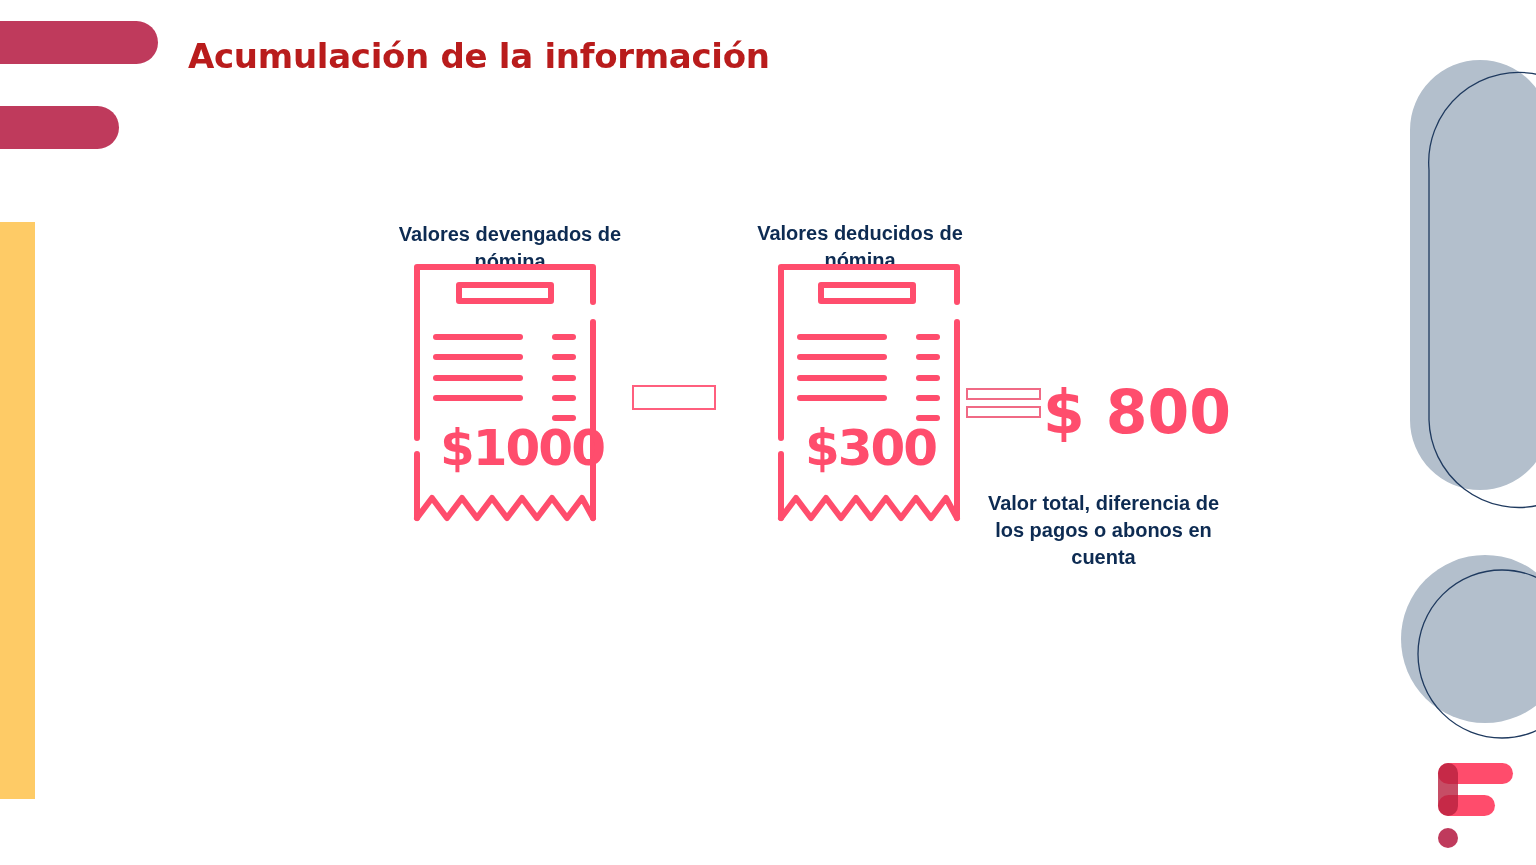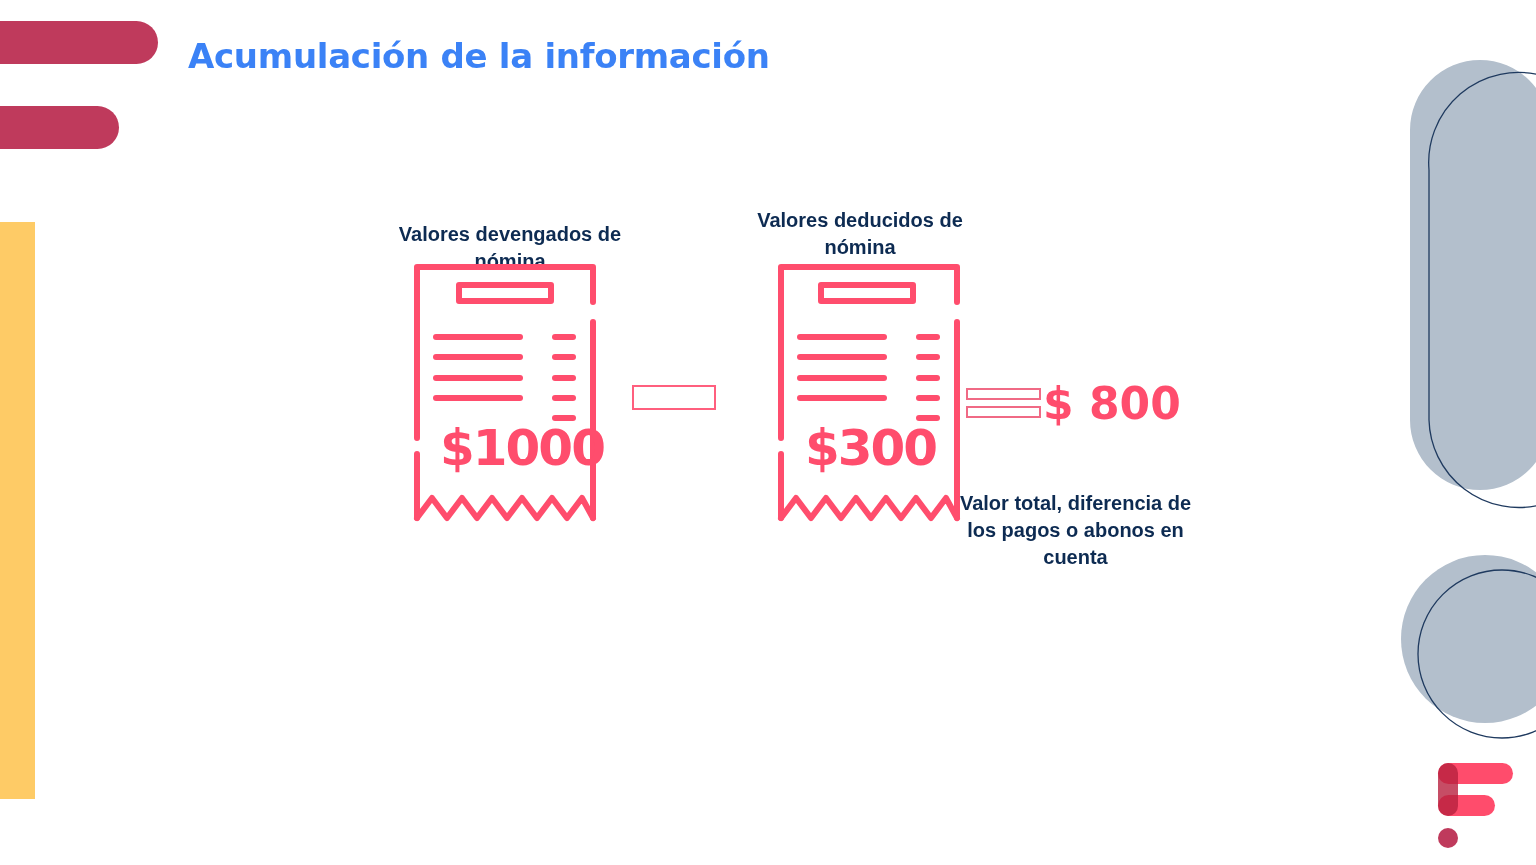--- a/index.html
+++ b/index.html
@@ -6,41 +6,41 @@
     body {
       width: 1536px; height: 865px; position: relative; overflow: hidden;
       background: #ffffff;
       font-family: "Liberation Sans", "DejaVu Sans", sans-serif;
     }
     .abs { position: absolute; }
     .pill-top { left: -20px; top: 21px; width: 178px; height: 43px; border-radius: 22px; background: #bf3a5c; }
     .pill-mid { left: -20px; top: 106px; width: 139px; height: 43px; border-radius: 22px; background: #bf3a5c; }
     .yellow-bar { left: 0; top: 222px; width: 35px; height: 577px; background: #fecb66; }
     .title {
-      left: 188px; top: 36px; font-size: 34px; font-weight: bold; color: #3b82f6;
+      left: 188px; top: 36px; font-size: 34px; font-weight: bold; color: #b91c1c;
       letter-spacing: -0.3px; white-space: nowrap;
       font-family: "DejaVu Sans", sans-serif;
     }
     .label {
       color: #0d2b52; font-weight: bold; font-size: 20px; line-height: 27px; text-align: center;
       font-family: "Liberation Sans", sans-serif;
       margin-top: 21px;
     }
     .label1 { left: 380px; top: 200px; width: 260px; }
-    .label2 { left: 735px; top: 186px; width: 250px; }
-    .label3 { left: 943px; top: 469px; width: 265px; }
+    .label2 { left: 735px; top: 199px; width: 250px; }
+    .label3 { left: 971px; top: 469px; width: 265px; }
     .amount {
       font-family: "DejaVu Sans", sans-serif; color: #ff4d6d; font-size: 50px;
       letter-spacing: -2px; white-space: nowrap; line-height: 1; font-weight: bold;
     }
     .amount1 { left: 440px; top: 423px; }
     .amount2 { left: 805px; top: 423px; }
     .result {
       left: 1043px; top: 382px; font-family: "DejaVu Sans", sans-serif;
-      color: #ff4d6d; font-size: 44px; font-weight: bold; white-space: nowrap; line-height: 1;
+      color: #ff4d6d; font-size: 60px; font-weight: bold; white-space: nowrap; line-height: 1;
     }
     .minus-box { left: 632px; top: 385px; width: 84px; height: 25px; border: 2px solid #ff5f7e; box-sizing: border-box; }
     .eq-box { left: 966px; width: 75px; height: 12px; border: 2px solid #f06a85; box-sizing: border-box; }
     .eq1 { top: 388px; }
     .eq2 { top: 406px; }
     svg.receipt { position: absolute; overflow: visible; }
     svg.deco { position: absolute; overflow: visible; }
   </style>
 </head>
 <body>

